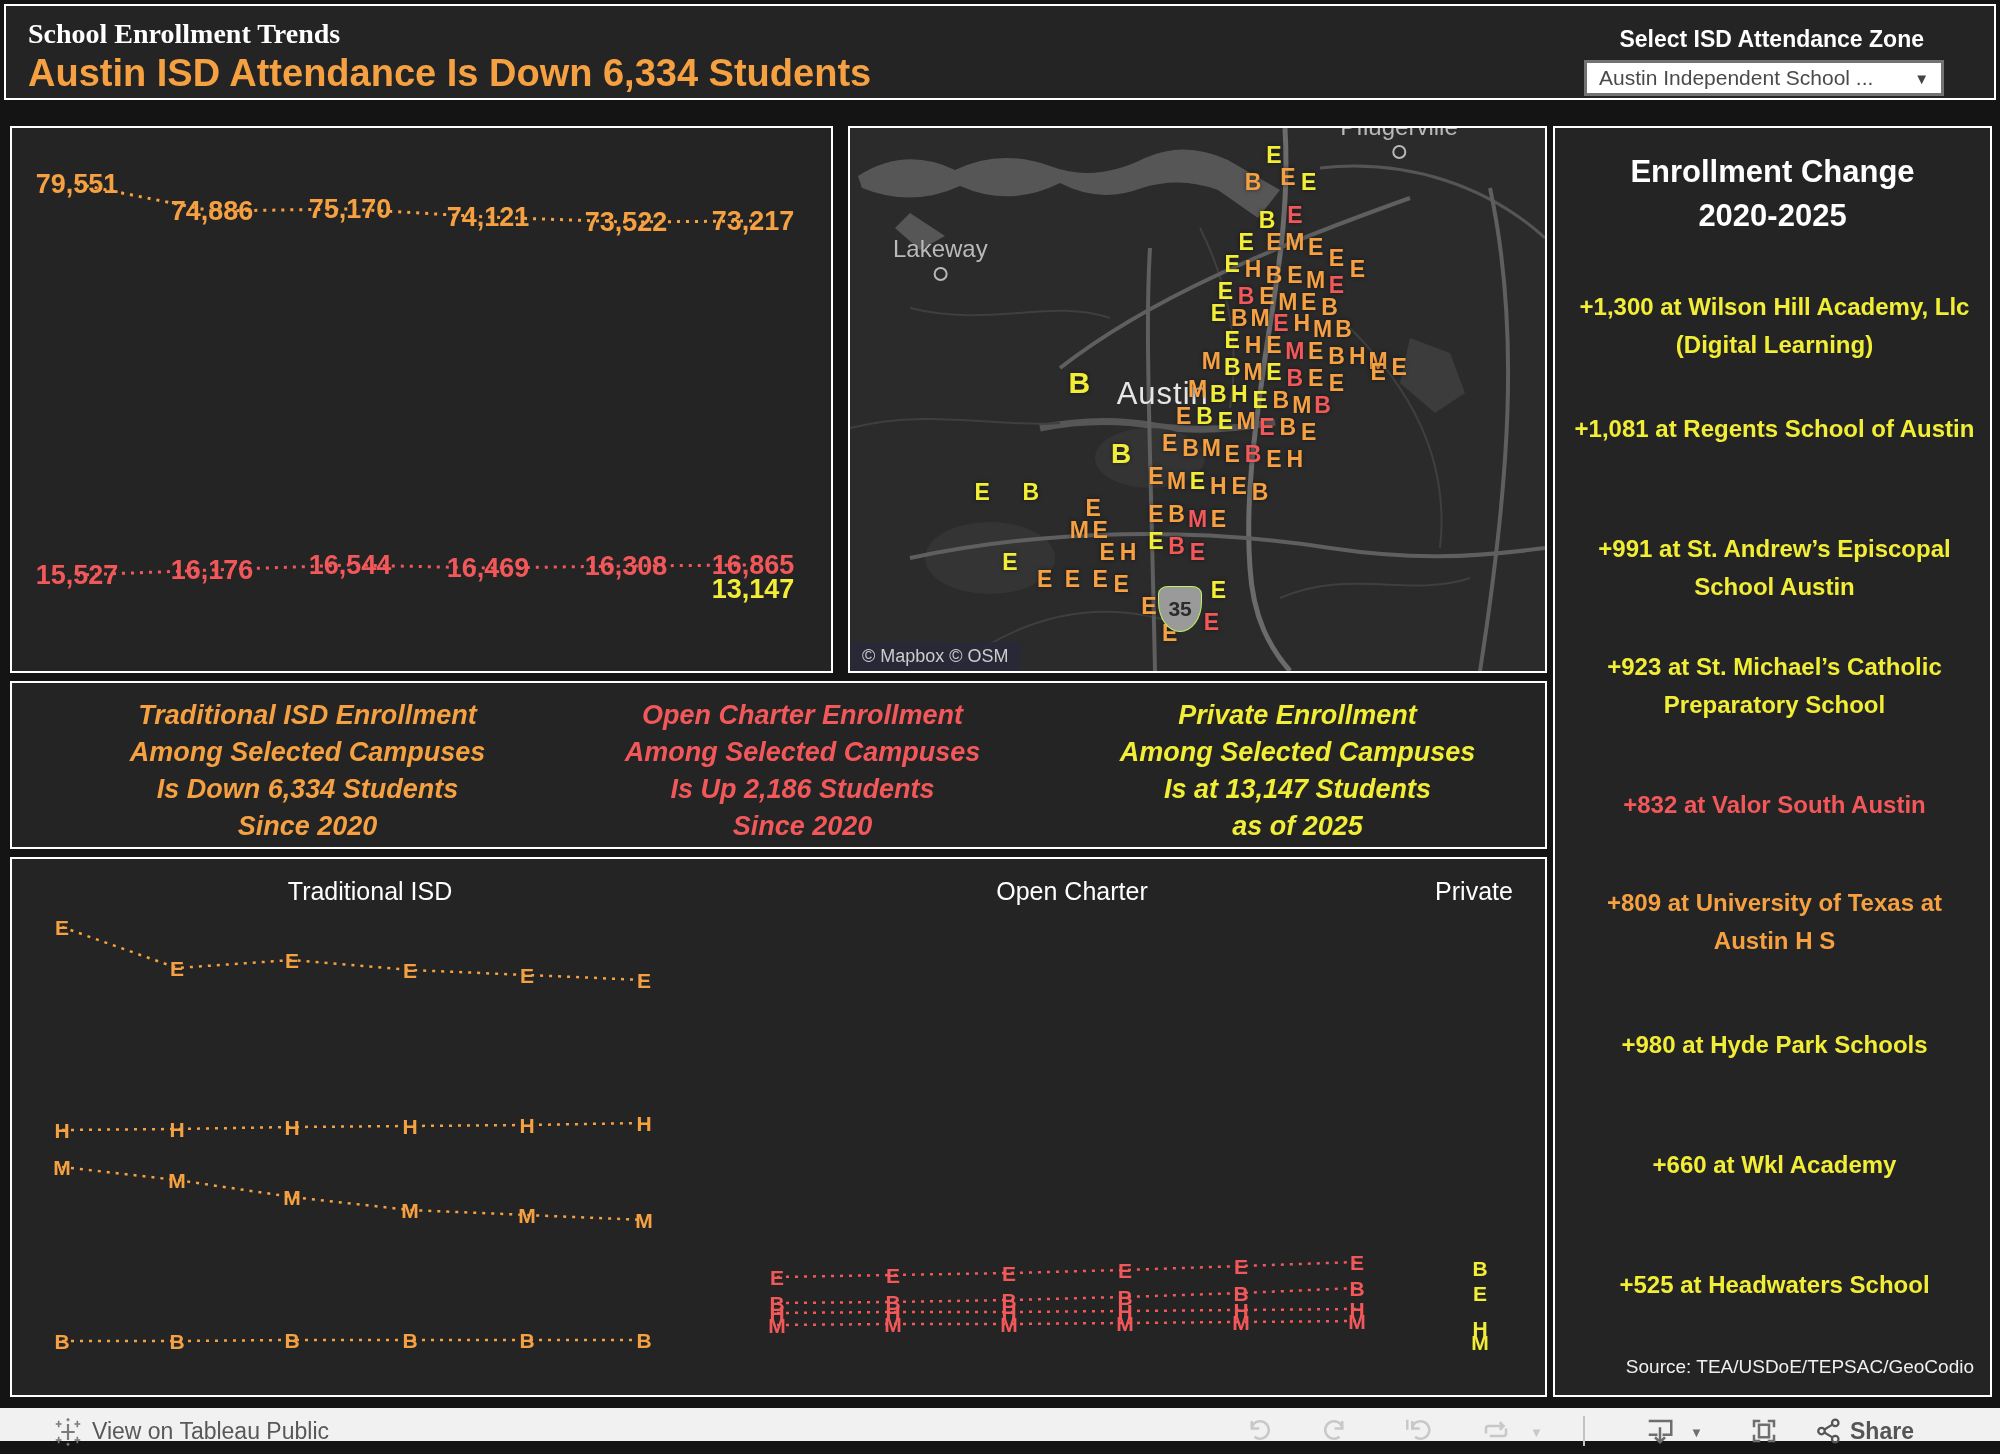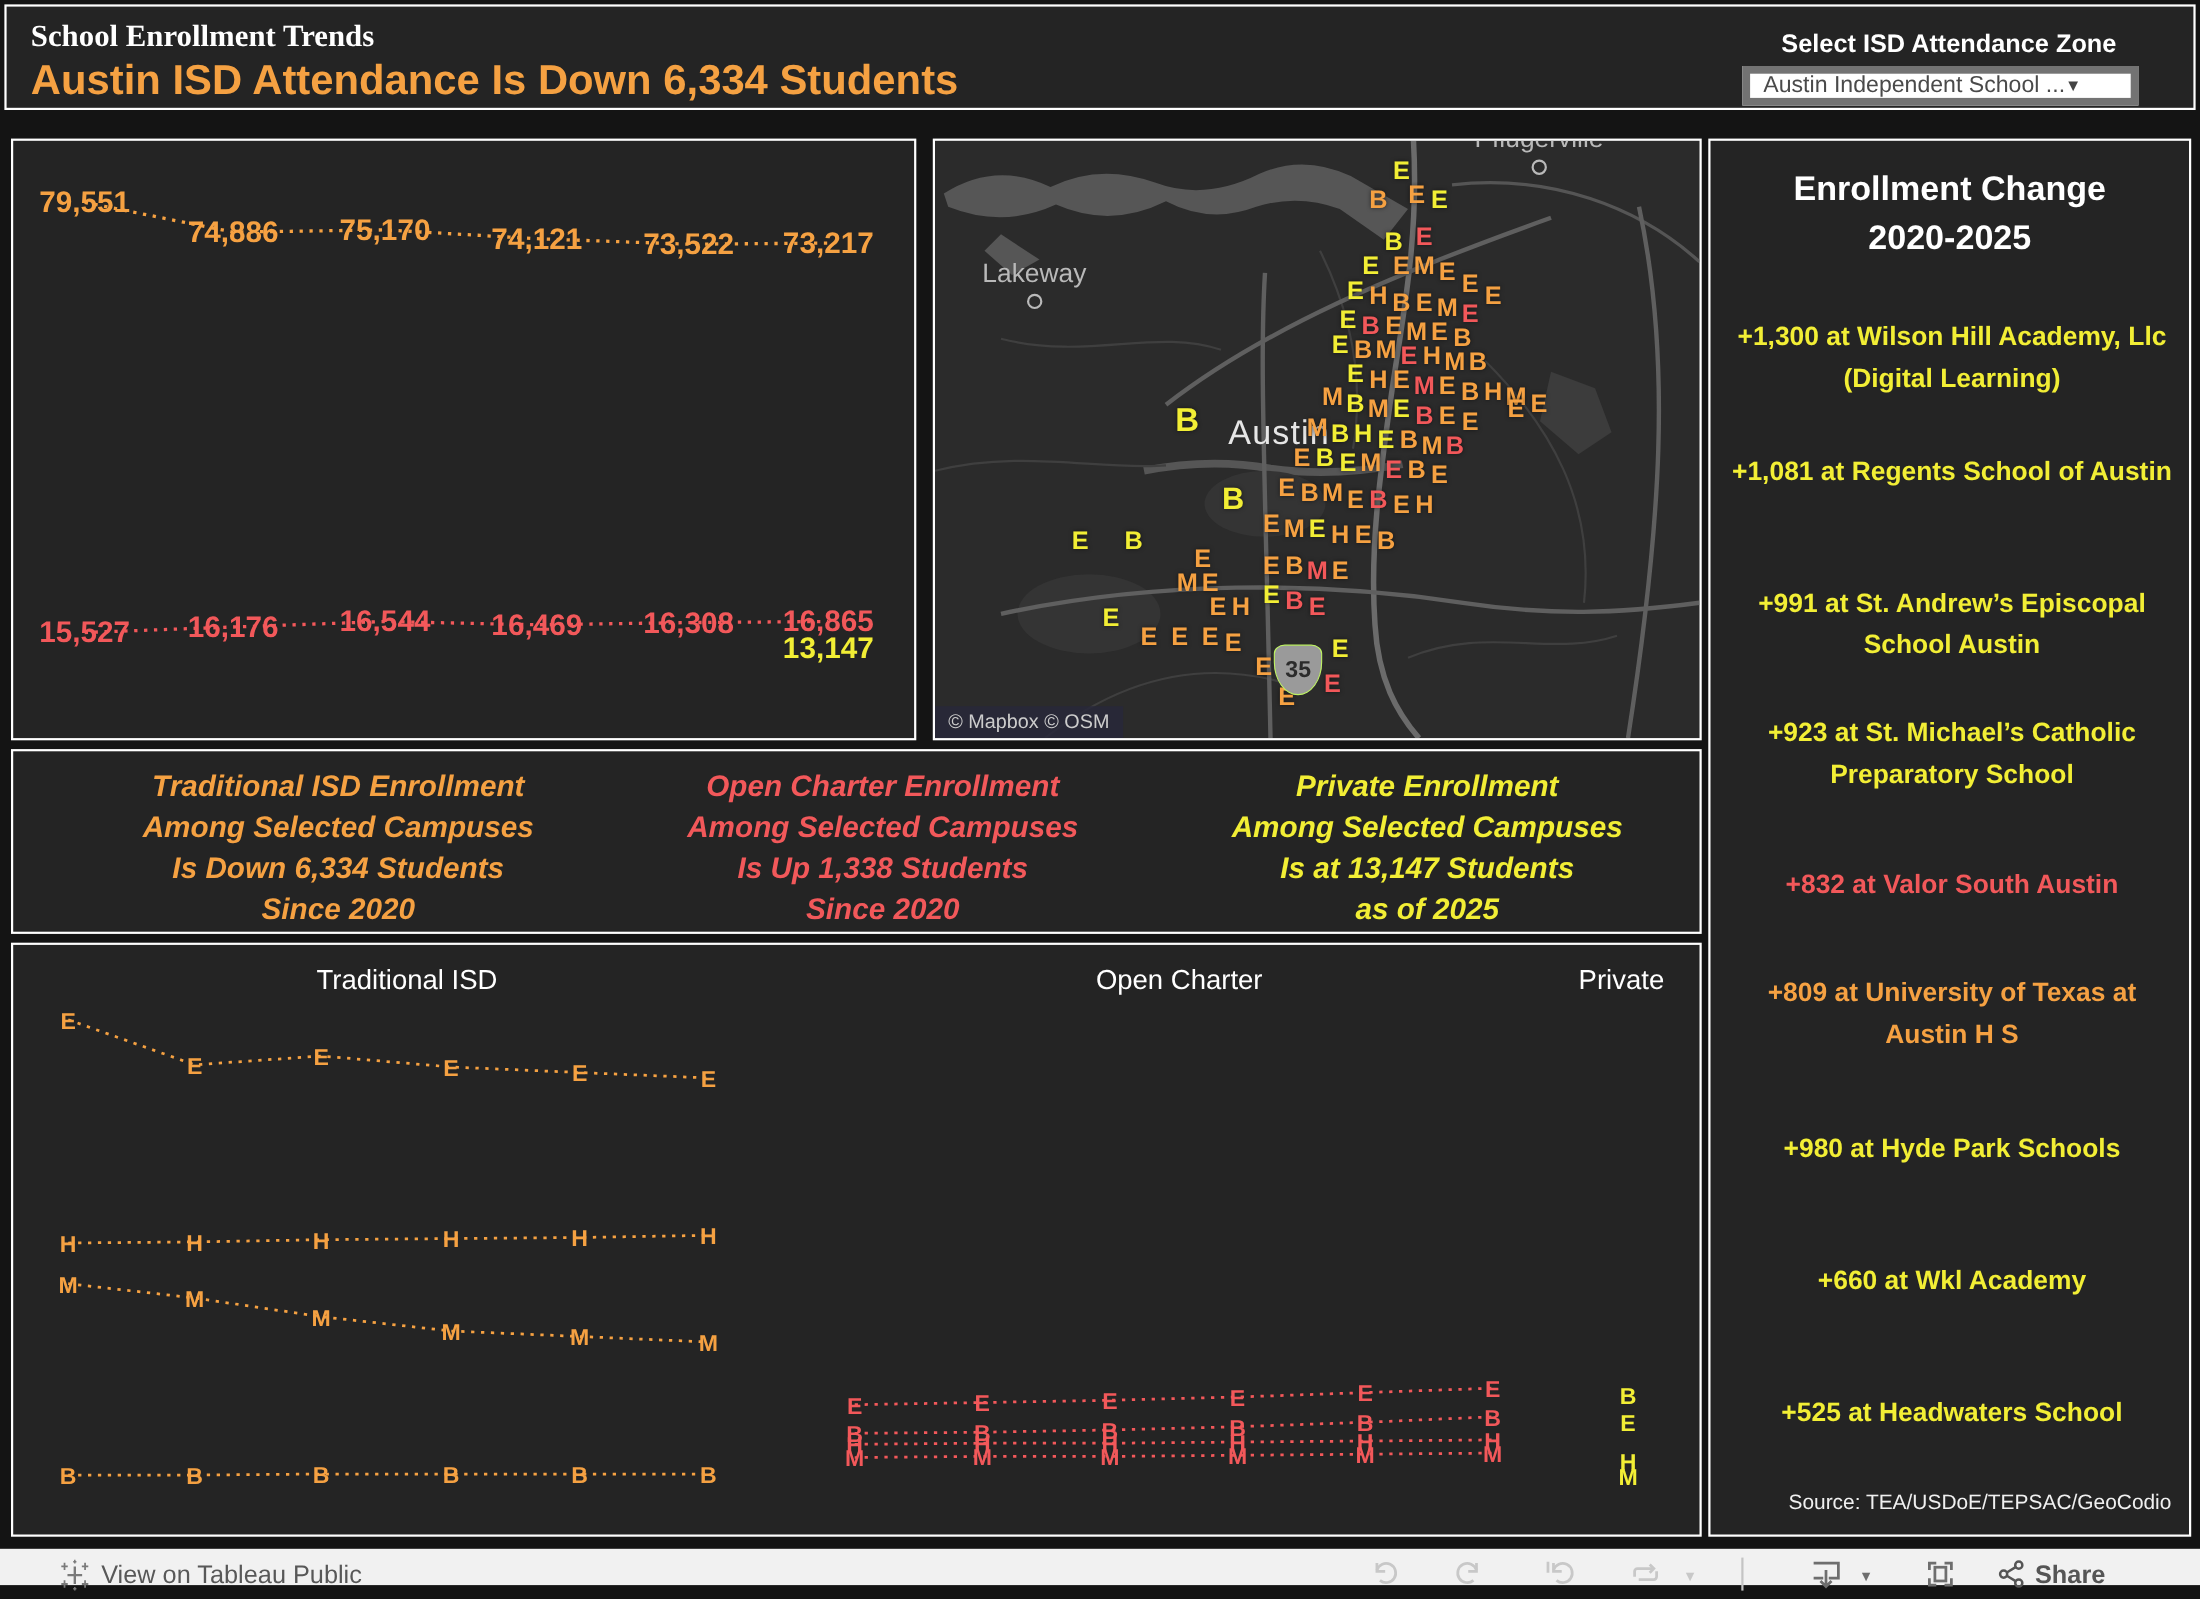--- a/index.html
+++ b/index.html
@@ -7,21 +7,21 @@
   body { font-family:"Liberation Sans", sans-serif; position:relative; }
 
   .panel { position:absolute; background:#242424; border:2px solid #ffffff; }
 
   
   #header { left:4px; top:4px; width:1992px; height:96px; }
   #hdr-title { position:absolute; left:22px; top:12px; font-size:28px; font-weight:bold; color:#ffffff;font-family:Liberation Serif, serif; }
   #hdr-subtitle { position:absolute; left:22px; top:46px; font-size:38px; font-weight:bold; color:#F5A142; }
   #filter-label { position:absolute; right:70px; top:20px; font-size:23px; font-weight:bold; color:#ffffff; }
   #filter-box { position:absolute; right:50px; top:54px; width:360px; height:36px; background:#ffffff;
-                border:7px solid #737373; display:flex; align-items:center; justify-content:flex-start;
+                border:3px solid #737373; display:flex; align-items:center; justify-content:space-between;
                 padding:0 12px; cursor:pointer; }
   #filter-value { font-size:21px; color:#4a4a4a; white-space:nowrap; overflow:hidden; }
   #filter-caret { font-size:15px; color:#444444; }
 
   
   #trend-panel { left:10px; top:126px; width:823px; height:547px; }
   #trend-svg { position:absolute; left:0; top:0; }
   #trend-svg text { font-family:"Liberation Sans", sans-serif; font-weight:bold; font-size:27px; }
 
   
@@ -257,21 +257,21 @@
 <div class="panel" id="summary-panel">
     <div class="sum-block" style="color: rgb(245, 161, 66); margin-left: 48px;">
       <div>Traditional ISD Enrollment</div>
       <div>Among Selected Campuses</div>
       <div>Is Down 6,334 Students</div>
       <div>Since 2020</div>
     </div>
     <div class="sum-block" style="color: rgb(242, 88, 90);">
       <div>Open Charter Enrollment</div>
       <div>Among Selected Campuses</div>
-      <div>Is Up 1,338 Students</div>
+      <div>Is Up 2,186 Students</div>
       <div>Since 2020</div>
     </div>
     <div class="sum-block" style="color: rgb(242, 238, 53);">
       <div>Private Enrollment</div>
       <div>Among Selected Campuses</div>
       <div>Is at 13,147 Students</div>
       <div>as of 2025</div>
     </div>
   </div>
 

